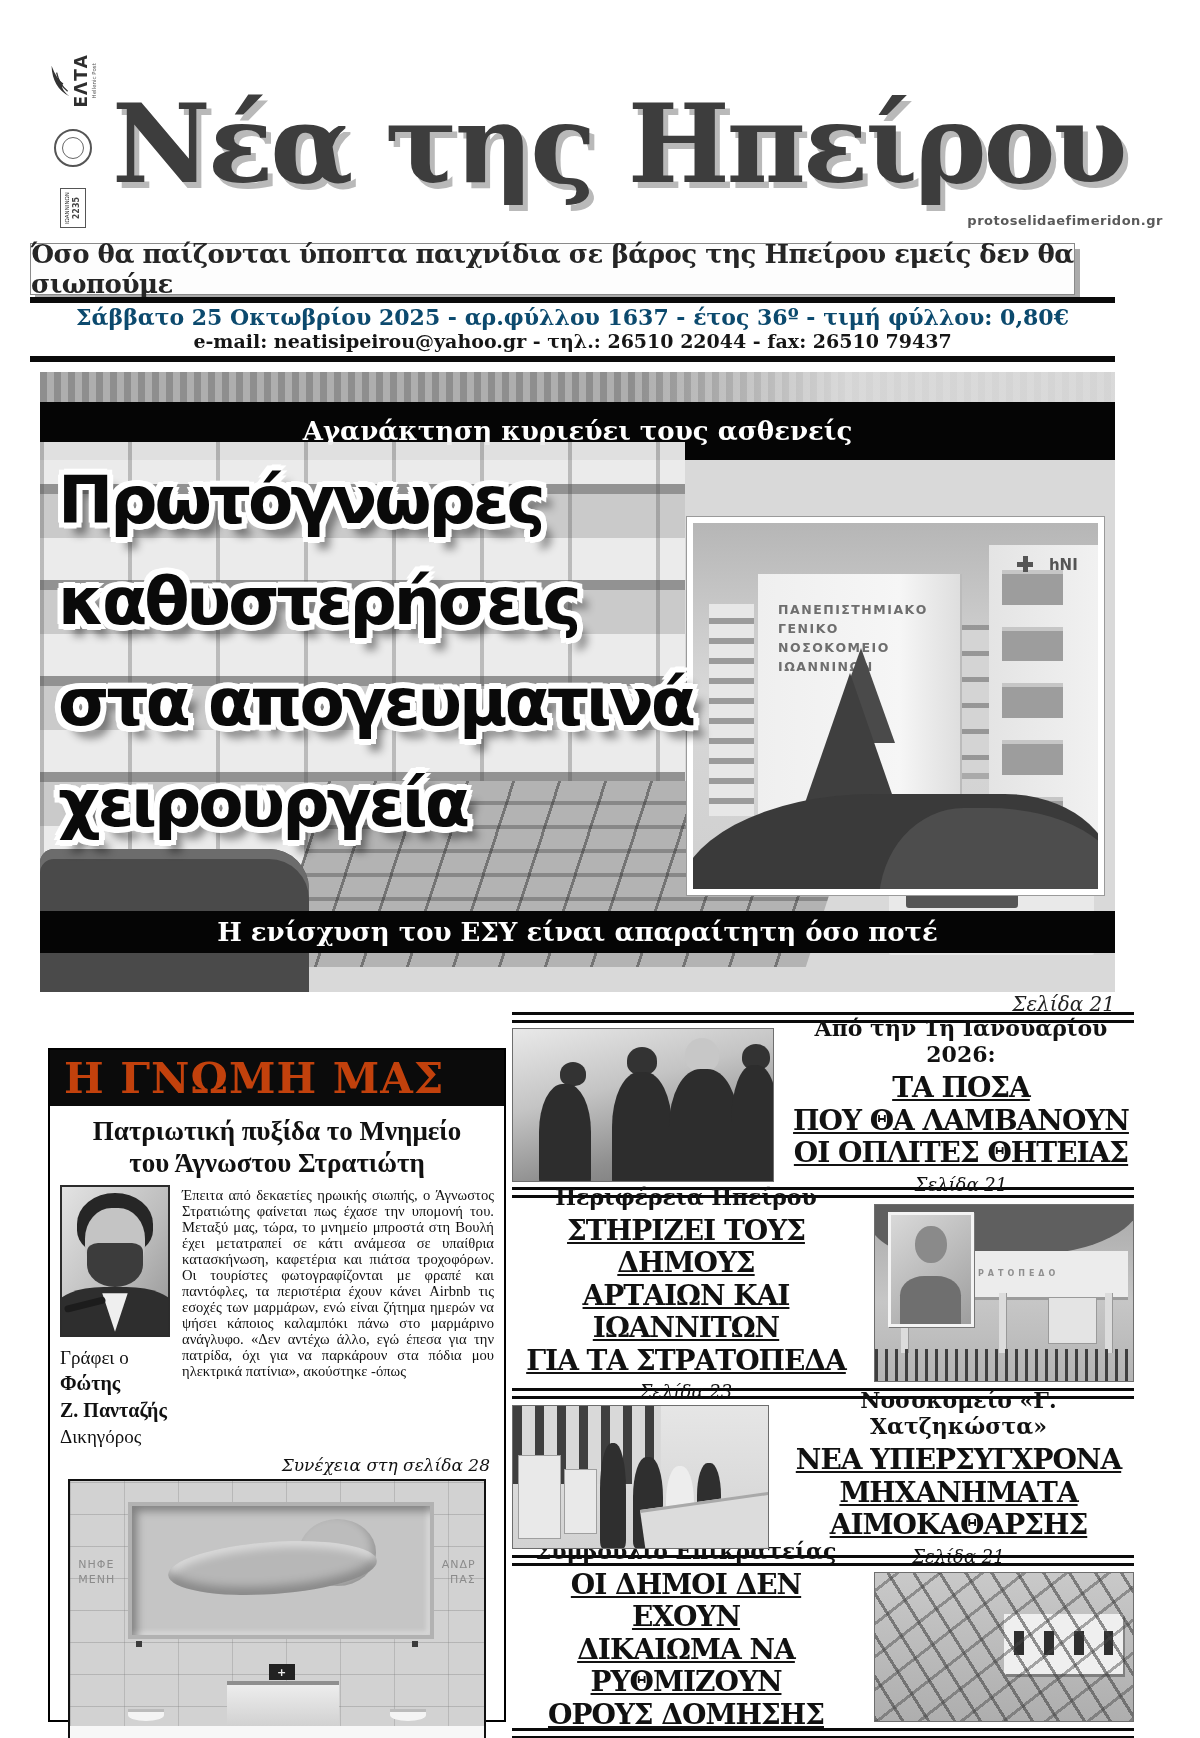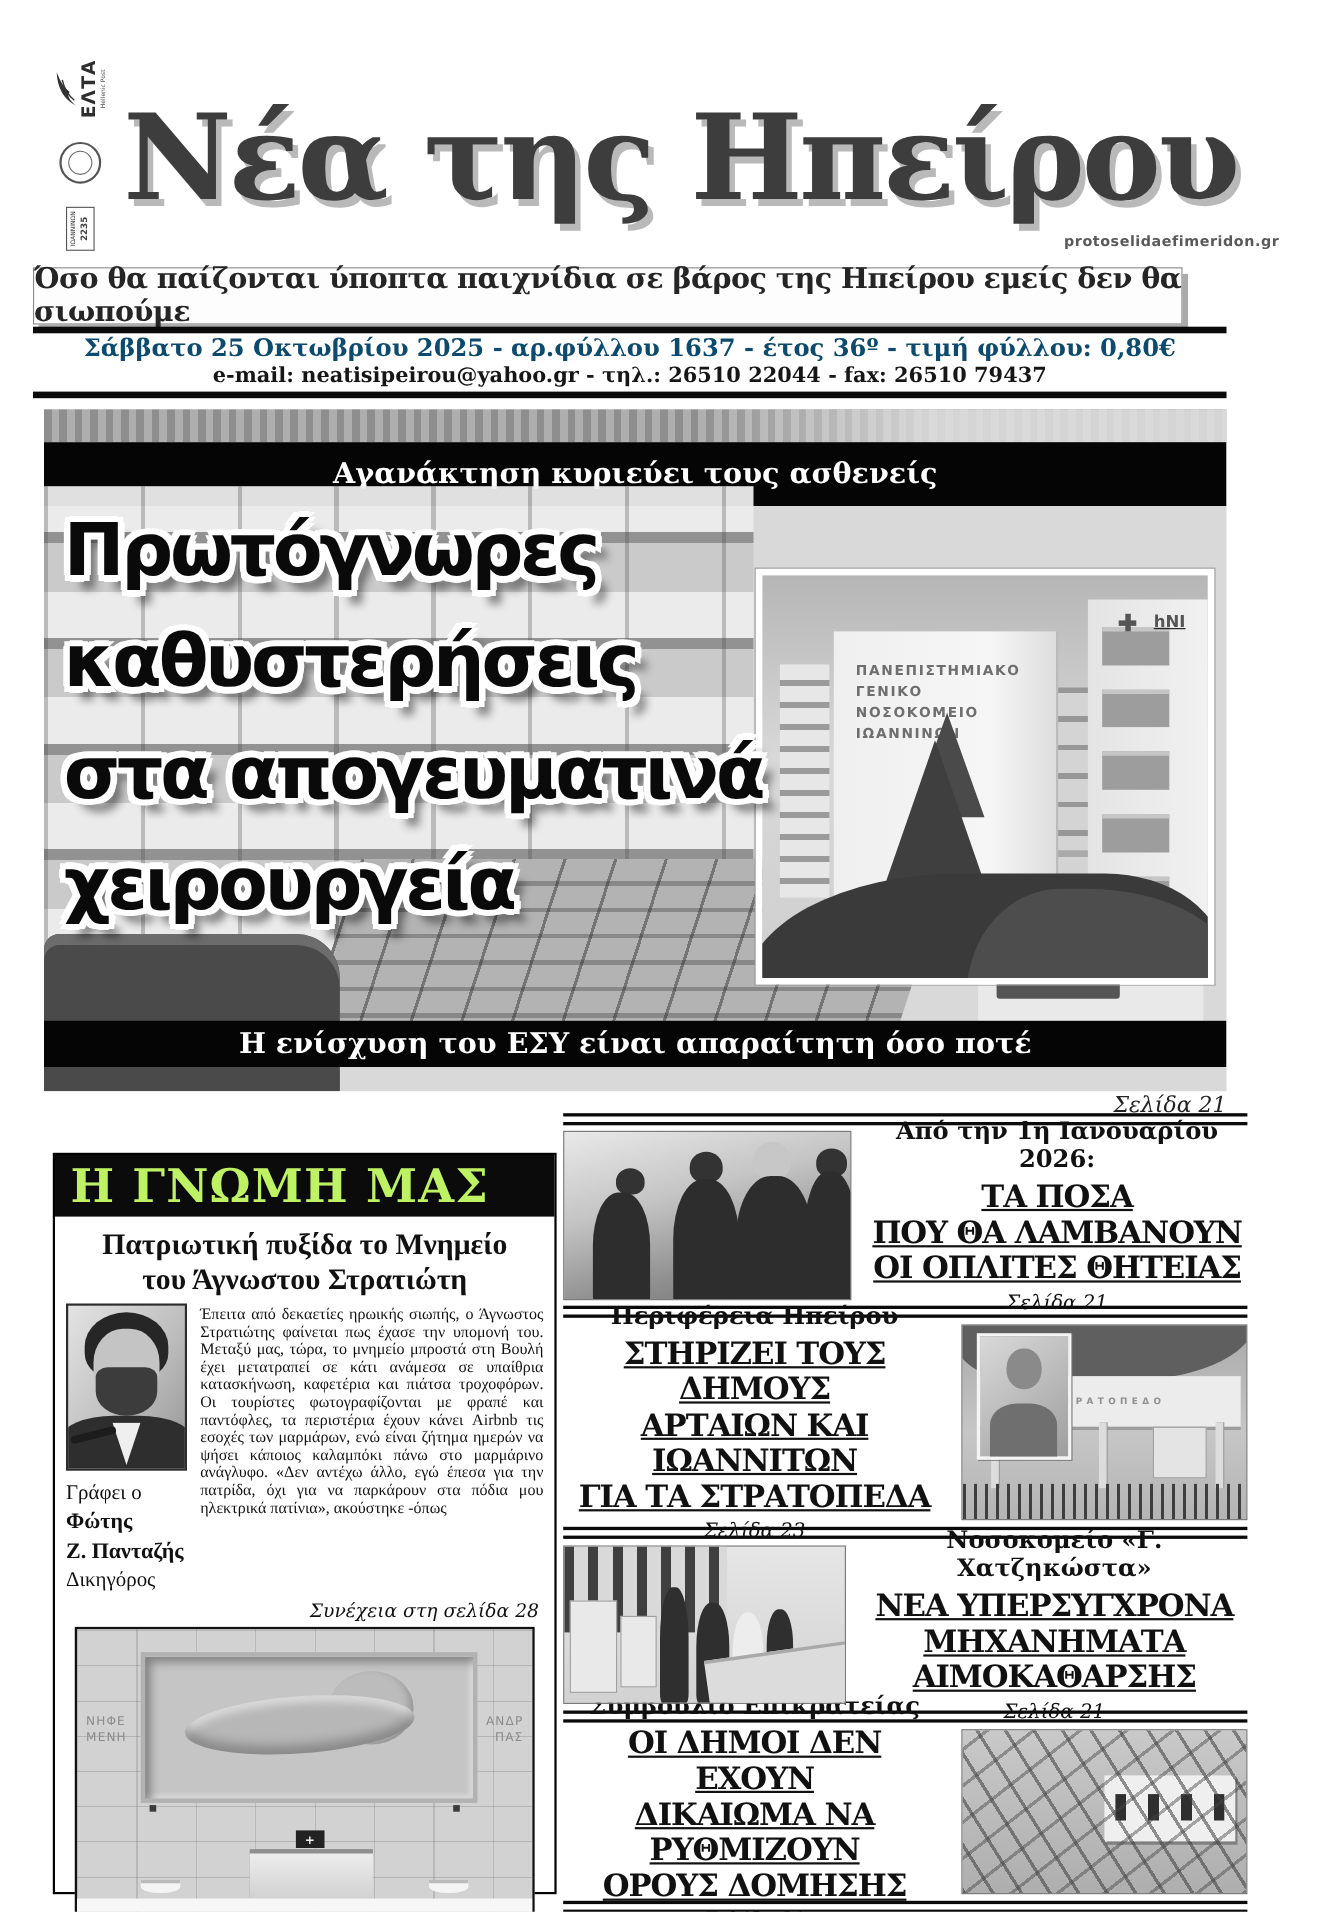--- a/index.html
+++ b/index.html
@@ -53,21 +53,21 @@
     background:repeating-linear-gradient(90deg,rgba(40,40,40,.45) 0 3px,rgba(0,0,0,0) 3px 46px),
       repeating-linear-gradient(180deg,#b3b3b3 0 20px,#888 20px 24px);}
   #lead-bus{position:absolute;left:0;bottom:0;width:25%;height:23%;background:#4a4a4a;
     border-radius:14px 40px 0 0;box-shadow:inset 0 10px 0 #6c6c6c;}
   #lead-van{position:absolute;right:2%;bottom:6%;width:19%;height:15%;background:#e9e9e9;border-radius:6px 14px 2px 2px;}
   #lead-van .win{position:absolute;left:8%;top:14%;width:55%;height:36%;background:#555;border-radius:3px;}
   #lead-hl{position:absolute;left:18px;top:78px;font:bold 66px/101px "DejaVu Sans",sans-serif;
     letter-spacing:-3px;color:#0a0a0a;
     text-shadow:-5px -5px 0 #fff,5px -5px 0 #fff,-5px 5px 0 #fff,5px 5px 0 #fff,
       -6px 0 0 #fff,6px 0 0 #fff,0 -6px 0 #fff,0 6px 0 #fff,10px 12px 8px rgba(0,0,0,.45);}
-  #lead-banner-bar{position:absolute;left:0;bottom:22px;width:100%;height:42px;background:#050505;
+  #lead-banner-bar{position:absolute;left:0;bottom:39px;width:100%;height:42px;background:#050505;
     display:flex;align-items:center;justify-content:center;}
   #lead-banner-bar span{font:bold 26px "DejaVu Serif",serif;color:#fff;}
 
   
   #inset-photo{position:absolute;left:647px;top:145px;width:405px;height:366px;
     border:6px solid #fff;box-shadow:0 0 0 1px #9a9a9a;overflow:hidden;
     background:linear-gradient(180deg,#b6b6b6 0%,#d8d8d8 45%,#cfcfcf 100%);}
   .ins-back-block{position:absolute;left:55%;top:28%;width:26%;height:42%;background:#d4d4d4;
     box-shadow:inset 0 -6px 0 #aaa;
     background-image:repeating-linear-gradient(180deg,rgba(90,90,90,.5) 0 5px,rgba(0,0,0,0) 5px 26px);}
@@ -75,21 +75,21 @@
     background:linear-gradient(90deg,#efefef 0%,#f6f6f6 70%,#dedede 100%);
     box-shadow:2px 0 0 #bbb;}
   .ins-sign{position:absolute;left:10%;top:10%;font:bold 12.5px/1.5 "DejaVu Sans",sans-serif;
     color:#6e6e6e;letter-spacing:1.5px;}
   .ins-wing{position:absolute;left:4%;top:22%;width:11%;height:58%;
     background:repeating-linear-gradient(180deg,#e7e7e7 0 14px,#9b9b9b 14px 20px);}
   .ins-tower{position:absolute;right:0;top:6%;width:27%;height:86%;
     background:linear-gradient(90deg,#e4e4e4,#f1f1f1);}
   .ins-tower .w{position:absolute;left:12%;width:56%;height:11%;background:#9d9d9d;
     box-shadow:inset 0 4px 0 #c6c6c6;}
-  .ins-logo{position:absolute;right:5%;top:9%;display:flex;align-items:flex-end;gap:16px;text-decoration:underline;}
+  .ins-logo{position:absolute;right:5%;top:9%;display:flex;align-items:flex-start;gap:16px;}
   .ins-cross{position:relative;width:16px;height:16px;}
   .ins-cross:before{content:"";position:absolute;left:6px;top:0;width:5px;height:16px;background:#555;}
   .ins-cross:after{content:"";position:absolute;left:0;top:6px;width:16px;height:5px;background:#555;}
   .ins-logo-txt{font:bold 15px "DejaVu Sans",sans-serif;color:#555;}
   .ins-tree{position:absolute;left:26%;bottom:18%;width:0;height:0;
     border-left:52px solid transparent;border-right:52px solid transparent;border-bottom:150px solid #3f3f3f;}
   .ins-tree2{position:absolute;left:33%;bottom:40%;width:0;height:0;
     border-left:34px solid transparent;border-right:34px solid transparent;border-bottom:95px solid #4a4a4a;}
   .ins-bushes{position:absolute;left:-4%;bottom:-6%;width:108%;height:32%;background:#3a3a3a;
     border-radius:45% 25% 35% 15% / 90% 70% 0 0;}
@@ -97,21 +97,21 @@
     border-radius:35% 55% 0 0 / 100% 80% 0 0;}
 
   #lead-ref{right:85px;top:992px;font:italic 20px "DejaVu Serif",serif;color:#222;}
 
   
   .drule{border-top:3px solid #0a0a0a;border-bottom:3px solid #0a0a0a;height:5px;}
 
   
   #opinion{left:48px;top:1048px;width:458px;height:674px;border:2px solid #000;box-sizing:border-box;background:#fff;}
   #opinion-header{height:56px;background:#0b0b0b;display:flex;align-items:center;padding-left:14px;}
-  #opinion-header span{font:bold 42px "DejaVu Serif",serif;color:#bef264;letter-spacing:1px;}
+  #opinion-header span{font:bold 42px "DejaVu Serif",serif;color:#c2410c;letter-spacing:1px;}
   #opinion-hl{text-align:center;font:bold 27px/1.2 "Liberation Serif",serif;margin:9px 4px 5px;}
   #opinion-row{display:flex;gap:10px;padding:0 10px;}
   #op-left{width:112px;flex:0 0 auto;}
   #op-portrait{width:106px;height:148px;border:2px solid #2c2c2c;position:relative;overflow:hidden;
     background:linear-gradient(125deg,#e3e3e3 0%,#bdbdbd 55%,#939393 100%);}
   .p-hair{position:absolute;left:14%;top:4%;width:72%;height:42%;background:#262626;border-radius:50% 50% 40% 40%;}
   .p-face{position:absolute;left:22%;top:14%;width:56%;height:46%;background:#c4c4c4;border-radius:45%;}
   .p-beard{position:absolute;left:24%;top:38%;width:52%;height:30%;background:#3c3c3c;border-radius:20% 20% 50% 50%;}
   .p-suit{position:absolute;left:-6%;bottom:-2%;width:112%;height:34%;background:#2e2e2e;border-radius:40% 40% 0 0;}
   .p-shirt{position:absolute;left:38%;bottom:2%;width:24%;height:26%;background:#efefef;clip-path:polygon(0 0,100% 0,50% 100%);}

